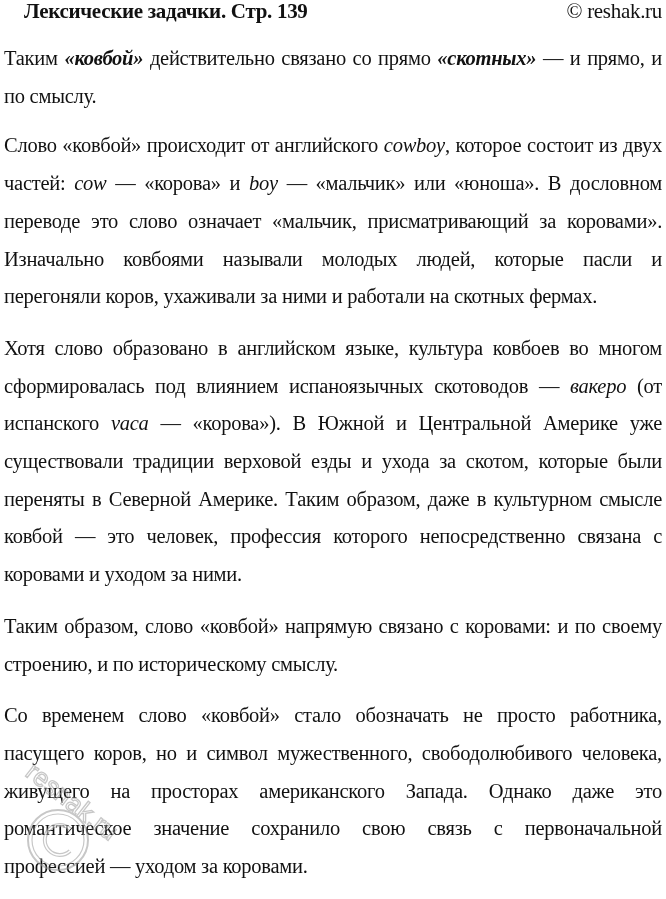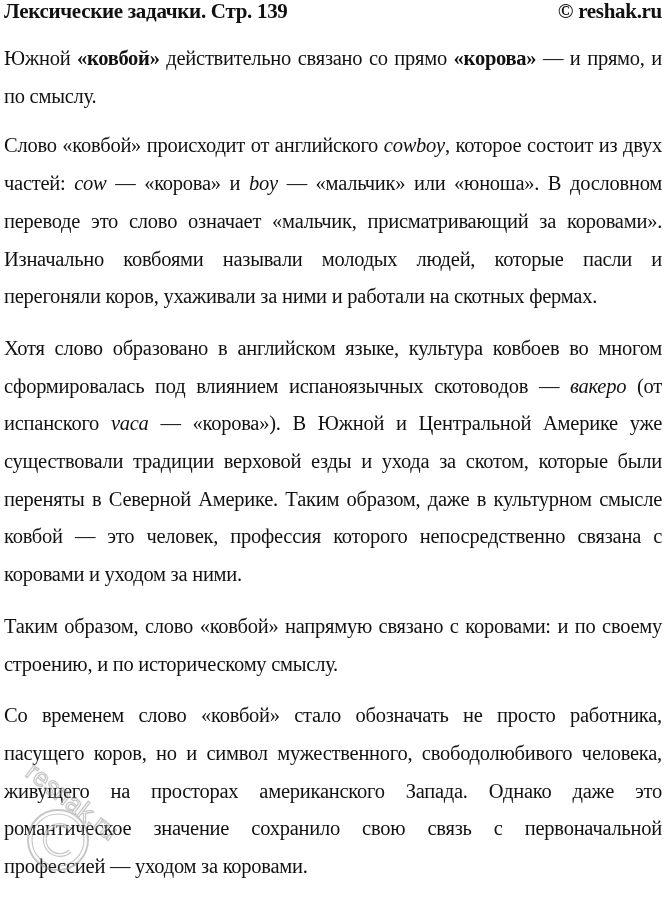--- a/index.html
+++ b/index.html
@@ -23,42 +23,43 @@
       height: 30px;
       display: flex;
       justify-content: space-between;
       align-items: flex-start;
       font-size: 21px;
       line-height: 22px;
     }
     .header .title {
       font-weight: bold;
       letter-spacing: -0.3px;
+      margin-left: 20px;
     }
     .header .copyright {
-      font-weight: bold;
+      font-weight: normal;
       letter-spacing: -0.3px;
       text-align: center;
     }
     .content {
       position: absolute;
       top: 40px;
       left: 4px;
       width: 658px;
       font-size: 20.5px;
       line-height: 37.7px;
     }
     .content p {
       margin: 0 0 14px 0;
       text-align: justify;
       letter-spacing: -0.25px;
       word-spacing: 0px;
     }
     .content p:nth-of-type(2) { margin-top: -2px; }
-    .content p b { font-weight: bold; }
+    .content p b { font-weight: bold; font-style: italic; }
     .content p i { font-style: italic; font-family: Liberation Serif, serif; }
 
     .watermark {
       position: absolute;
       left: 18px;
       top: 745px;
       width: 110px;
       height: 130px;
       pointer-events: none;
       opacity: 0.55;
@@ -67,21 +68,21 @@
 </head>
 <body>
 
 <div class="header">
   <span class="title">Лексические задачки. Стр. 139</span>
   <span class="copyright">© reshak.ru</span>
 </div>
 
 <div class="content">
   <p>
-    <span>Южной </span><b>«ковбой»</b><span> действительно связано со прямо </span><b>«корова»</b><span> — и прямо, и по смыслу.</span>
+    <span>Таким </span><b>«ковбой»</b><span> действительно связано со прямо </span><b>«скотных»</b><span> — и прямо, и по смыслу.</span>
   </p>
   <p>
     <span>Слово «ковбой» происходит от английского </span><i>cowboy</i><span>, которое состоит из двух частей: </span><i>cow</i><span> — «корова» и </span><i>boy</i><span> — «мальчик» или «юноша». В дословном переводе это слово означает «мальчик, присматривающий за коровами». Изначально ковбоями называли молодых людей, которые пасли и перегоняли коров, ухаживали за ними и работали на скотных фермах.</span>
   </p>
   <p>
     <span>Хотя слово образовано в английском языке, культура ковбоев во многом сформировалась под влиянием испаноязычных скотоводов — </span><i>вакеро</i><span> (от испанского </span><i>vaca</i><span> — «корова»). В Южной и Центральной Америке уже существовали традиции верховой езды и ухода за скотом, которые были переняты в Северной Америке. Таким образом, даже в культурном смысле ковбой — это человек, профессия которого непосредственно связана с коровами и уходом за ними.</span>
   </p>
   <p>
     <span>Таким образом, слово «ковбой» напрямую связано с коровами: и по своему строению, и по историческому смыслу.</span>
   </p>

